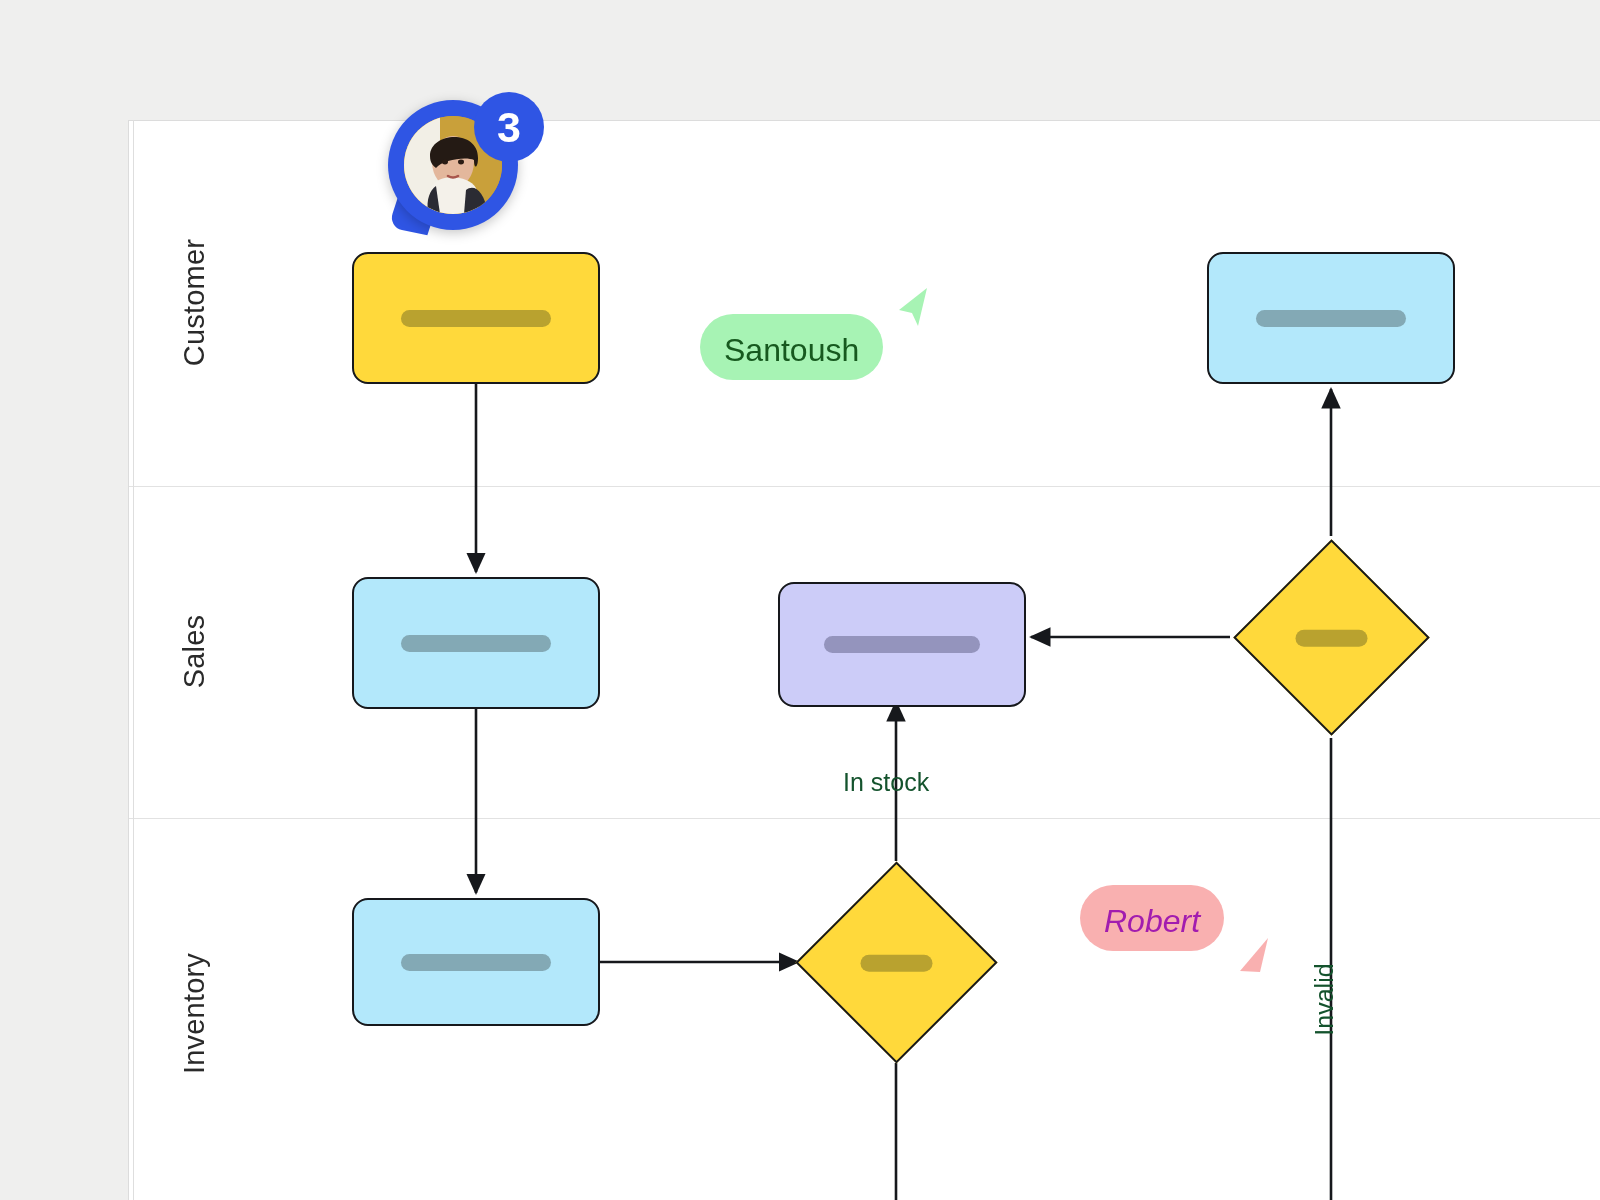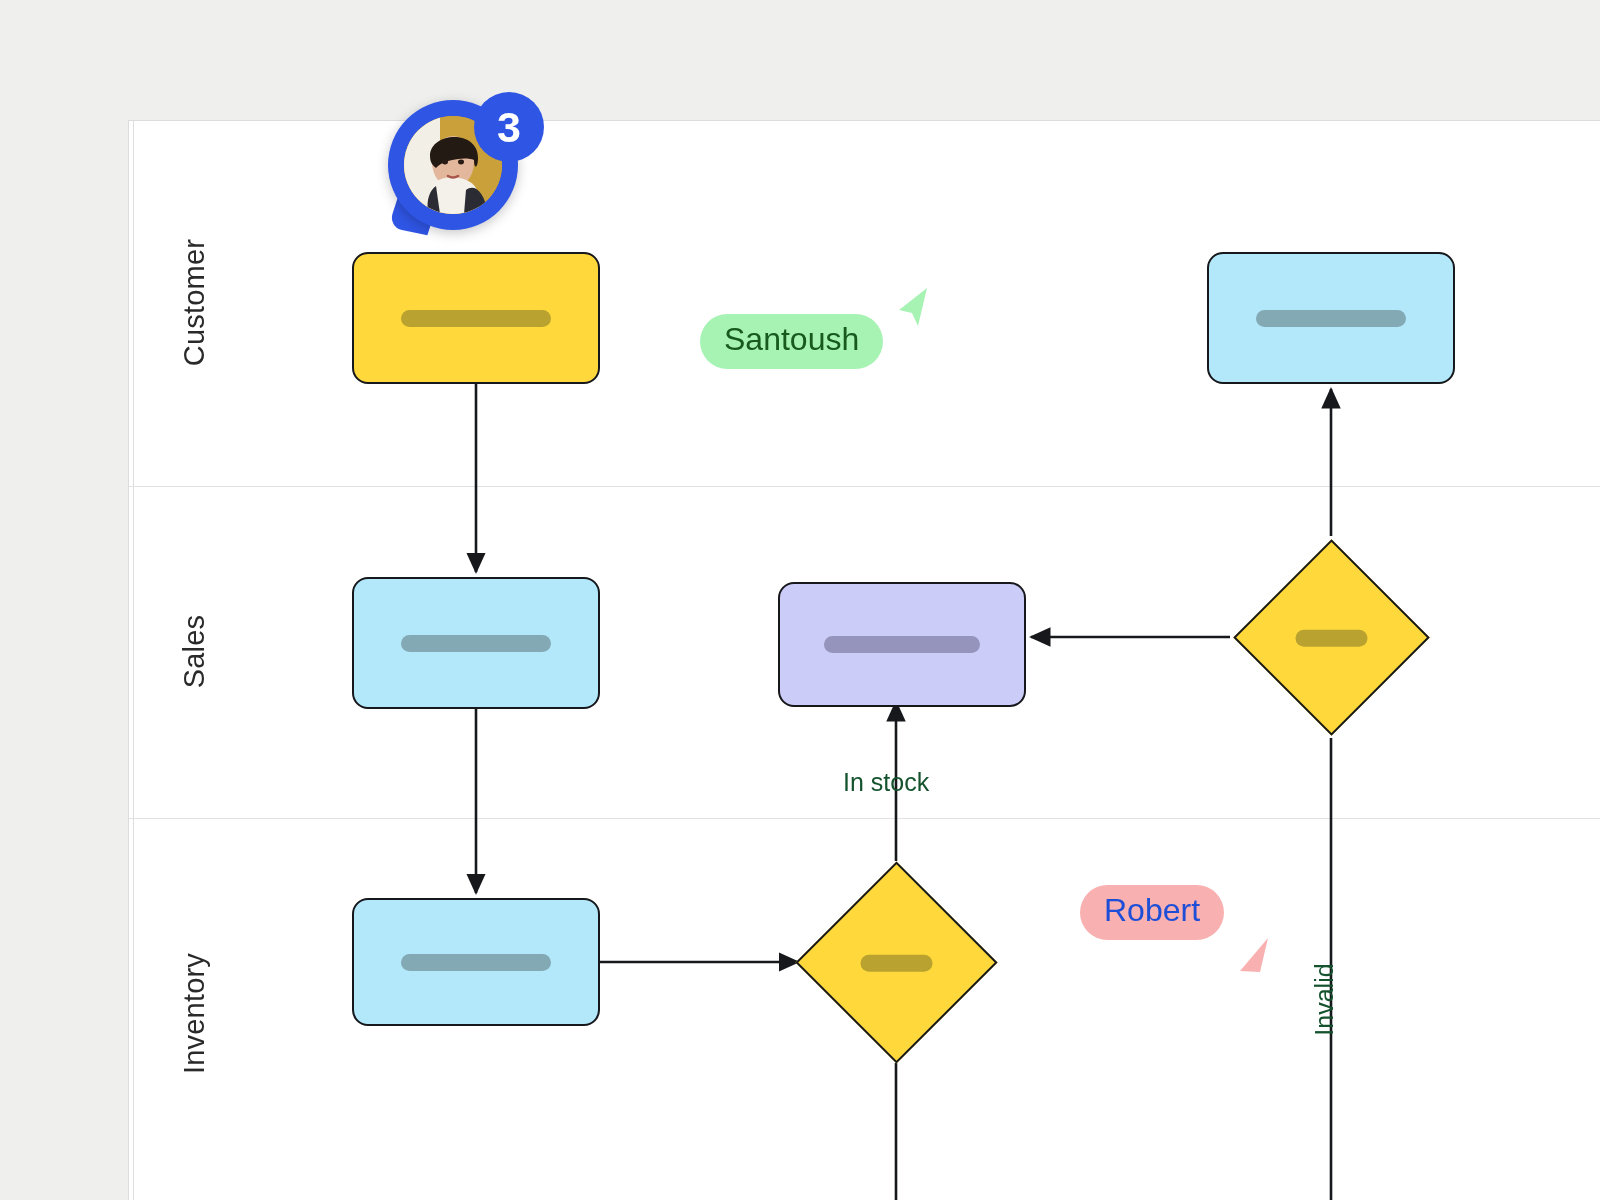--- a/index.html
+++ b/index.html
@@ -46,25 +46,25 @@
     border-radius:9px;height:17px;
   }
   
   .edge-lab{
     position:absolute;font-size:25px;color:#14532d;white-space:nowrap;
   }
   .edge-lab.rot span{display:inline-block;transform:rotate(-90deg);}
   
   .pill{
     position:absolute;border-radius:999px;
-    padding:9px 24px 12px;font-size:32px;white-space:nowrap;
+    padding:20px 24px 12px;font-size:32px;white-space:nowrap;
     line-height:1.05;
   }
   .pill.green{background:#a7f3b4;color:#17591f;}
-  .pill.pink{background:#f9b0b0;color:#1d4ed8;}
+  .pill.pink{background:#f9b0b0;color:#a21caf;font-style:italic;}
   .cursor{position:absolute;}
   
   #avatar-marker{position:absolute;left:388px;top:92px;width:160px;height:150px;}
   .av-bubble{
     position:absolute;left:0;top:8px;width:130px;height:130px;border-radius:50%;
     background:#2f55e4;
     filter:drop-shadow(0 3px 6px rgba(0,0,0,.22));
   }
   .av-tail{
     position:absolute;left:6px;top:100px;width:40px;height:40px;background:#2f55e4;

